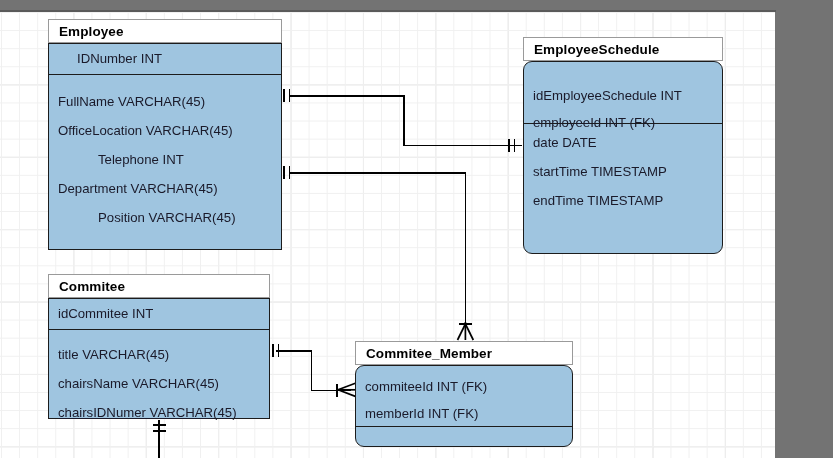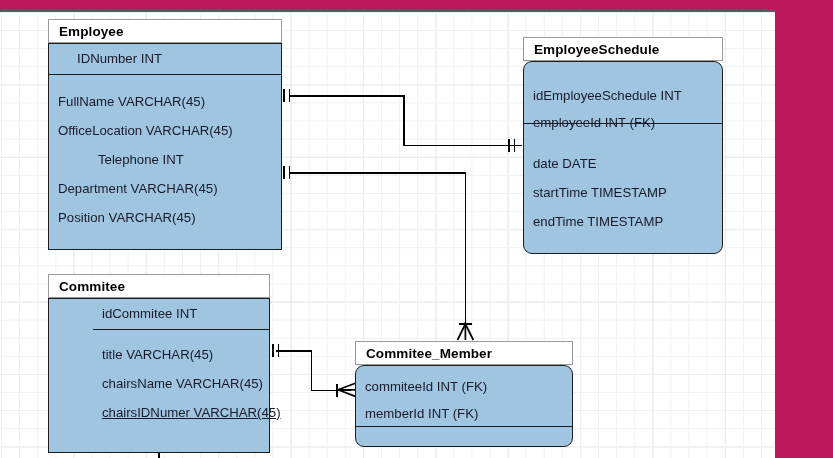--- a/index.html
+++ b/index.html
@@ -4,21 +4,21 @@
 <style>
   html, body {
     margin: 0;
     padding: 0;
     background: #ffffff;
   }
   #canvas {
     position: relative;
     width: 833px;
     height: 458px;
-    background: #be185d;
+    background: #737373;
     overflow: hidden;
     font-family: "Liberation Sans", sans-serif;
   }
   
   #grid {
     position: absolute;
     left: 0;
     top: 11px;
     width: 775px;
     height: 447px;
@@ -158,43 +158,43 @@
     <div class="entity-title" style="height:24px;">Employee</div>
     <div class="entity-body" style="height:207px;">
       <div class="sect" style="height:30px; display:flex; flex-direction:column; justify-content:center;padding-left:28px;">
         <div class="attr">IDNumber INT</div>
       </div>
       <div class="sect" style="height:175px; padding-top:12px;">
         <div class="attr" style="height:29px;">FullName VARCHAR(45)</div>
         <div class="attr" style="height:29px;">OfficeLocation VARCHAR(45)</div>
         <div class="attr" style="height:29px;margin-left:40px;">Telephone INT</div>
         <div class="attr" style="height:29px;">Department VARCHAR(45)</div>
-        <div class="attr" style="height:29px;">Position VARCHAR(45)</div>
+        <div class="attr" style="height:29px;margin-left:40px;">Position VARCHAR(45)</div>
       </div>
     </div>
   </div>
 
   <div class="entity" style="left:523px; top:37px; width:200px;">
     <div class="entity-title" style="height:24px;">EmployeeSchedule</div>
     <div class="entity-body rounded" style="height:193px;">
       <div class="sect" style="height:61px; padding-top:20px;">
         <div class="attr" style="height:27px;">idEmployeeSchedule INT</div>
         <div class="attr" style="height:27px;">employeeId INT (FK)</div>
       </div>
-      <div class="sect" style="height:132px; padding-top:25px;">
+      <div class="sect" style="height:132px; padding-top:4px;">
         <div class="attr" style="height:29px;">date DATE</div>
         <div class="attr" style="height:29px;">startTime TIMESTAMP</div>
         <div class="attr" style="height:29px;">endTime TIMESTAMP</div>
       </div>
     </div>
   </div>
 
   <div class="entity" style="left:48px; top:274px; width:222px;">
     <div class="entity-title" style="height:24px;">Commitee</div>
-    <div class="entity-body" style="height:155px;padding-left:44px;">
+    <div class="entity-body" style="height:121px;">
       <div class="sect" style="height:30px; display:flex; flex-direction:column; justify-content:center;">
         <div class="attr">idCommitee INT</div>
       </div>
       <div class="sect" style="height:89px; padding-top:10px;">
         <div class="attr" style="height:29px;">title VARCHAR(45)</div>
         <div class="attr" style="height:29px;">chairsName VARCHAR(45)</div>
         <div class="attr" style="height:29px;text-decoration:underline;">chairsIDNumer VARCHAR(45)</div>
       </div>
     </div>
   </div>

